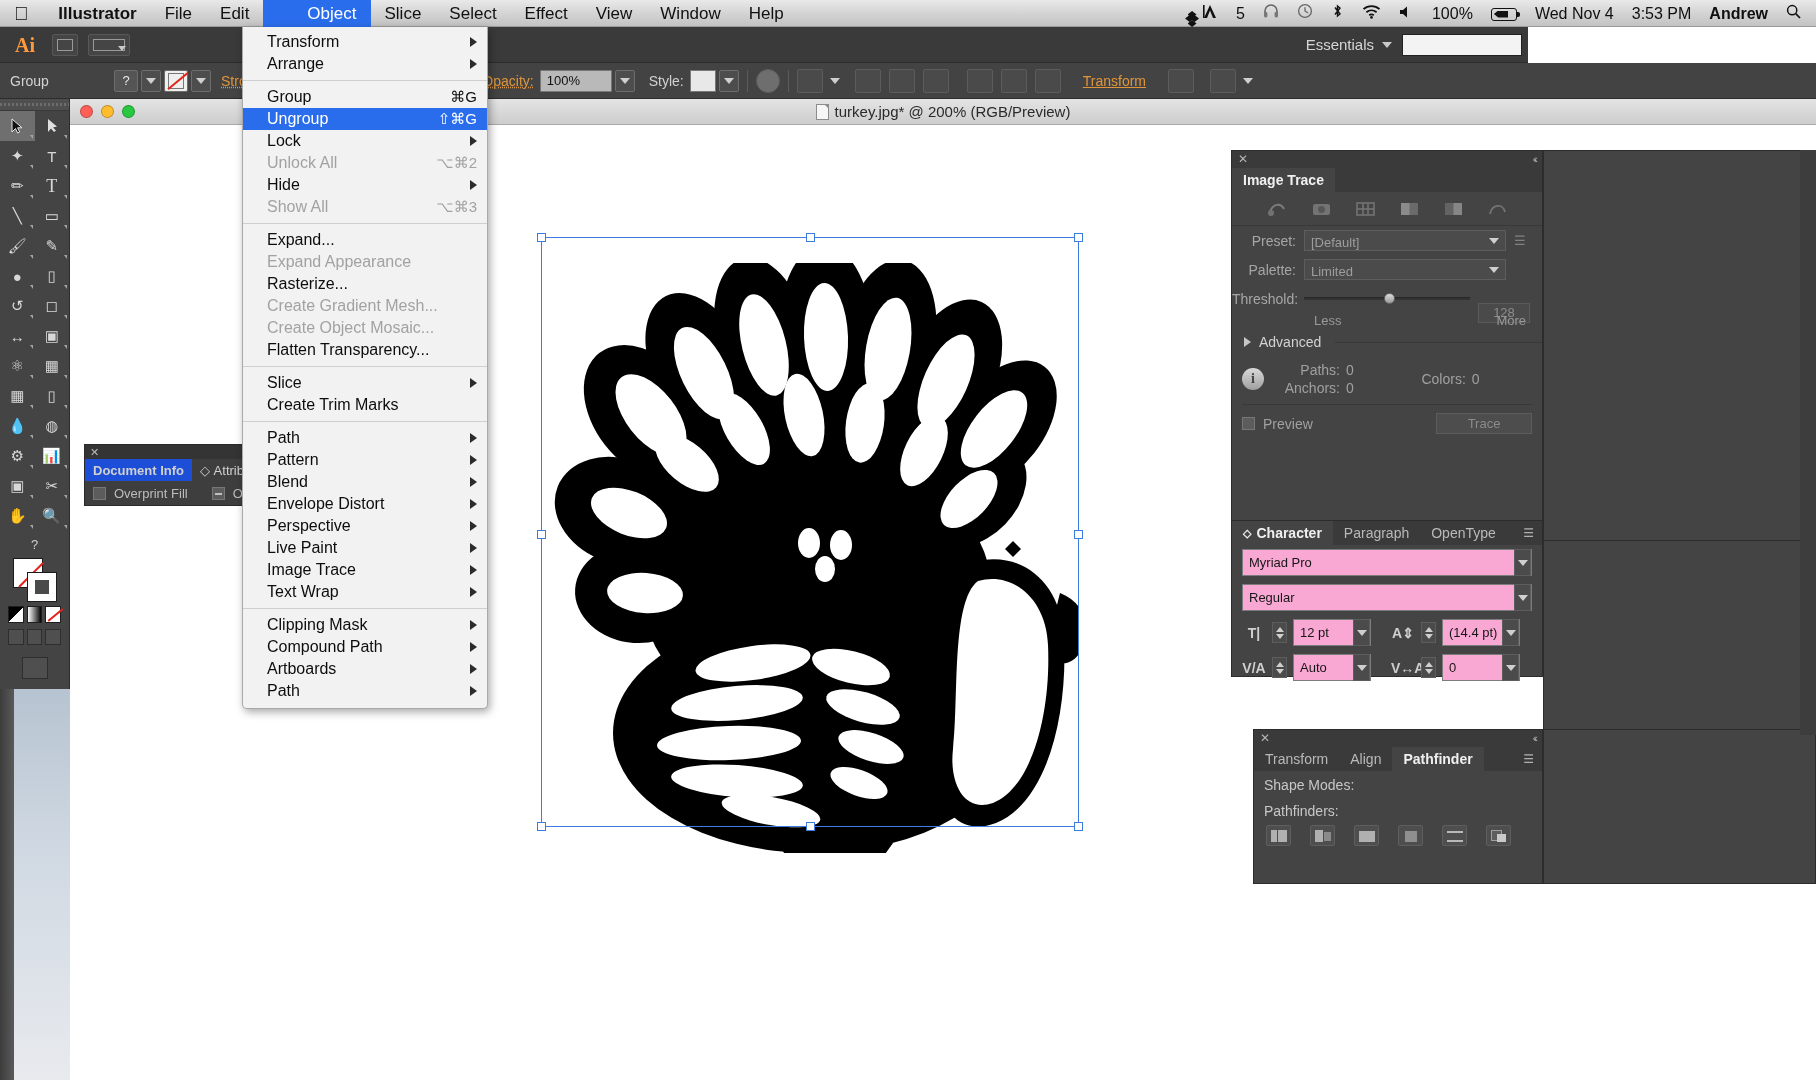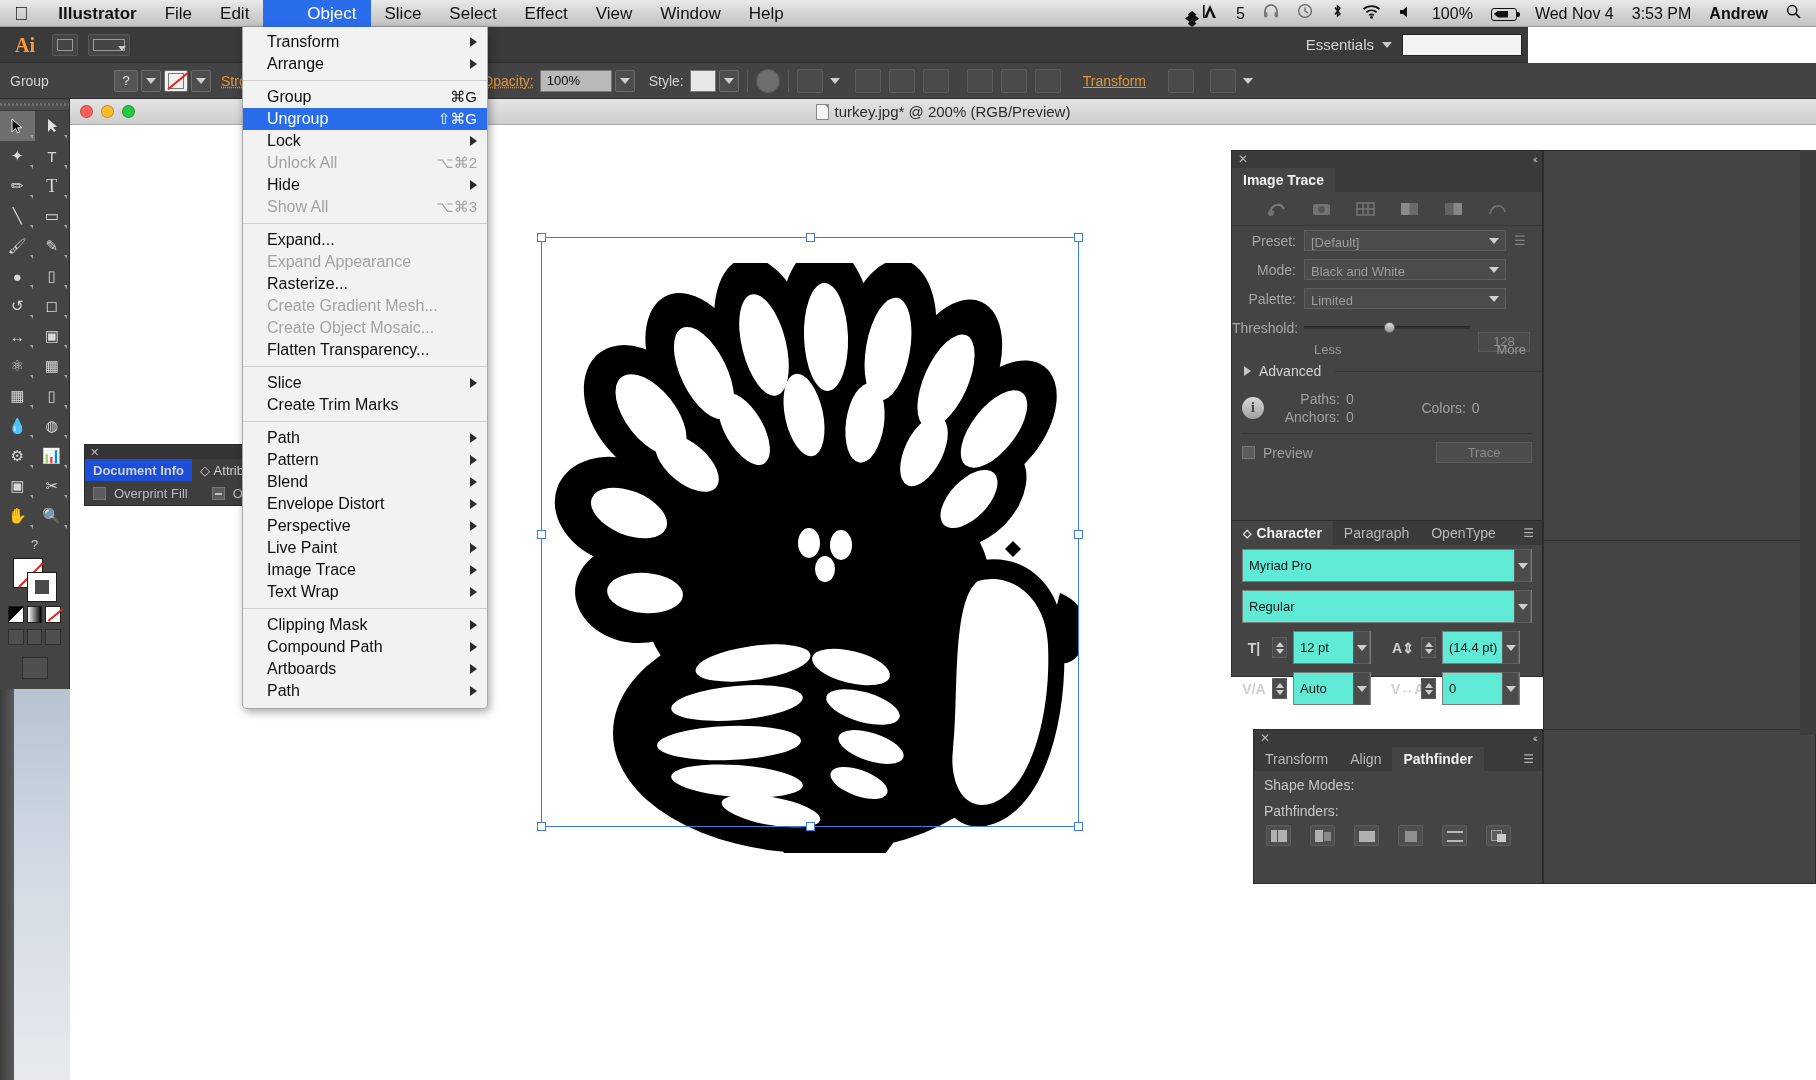--- a/index.html
+++ b/index.html
@@ -239,21 +239,21 @@
     font-family: "Liberation Serif", serif; }
   .stat-col { display: flex; flex-direction: column; gap: 2px; }
   .stat-line { display: flex; gap: 6px; }
   .stat-line .k { width: 66px; text-align: right; }
   .prevrow { display: flex; align-items: center; padding: 6px 10px; font-size: 14px; color: #a0a0a0; gap: 8px; }
   .btn-dis { margin-left: auto; min-width: 96px; height: 21px; background: #4d4d4d; border: 1px solid #5d5d5d;
     color: #8b8b8b; font-size: 13px; display: flex; align-items: center; justify-content: center; }
 
   .charpanel { left: 1231px; top: 520px; width: 312px; height: 157px; }
   .cp-field {
-    height: 33px; background: #5eead4; border: 1px solid #7c7c7c; color: #161616;
+    height: 27px; background: #f9a8d4; border: 1px solid #7c7c7c; color: #161616;
     font-size: 13px; display: flex; align-items: center; padding: 0 6px; position: relative;
   }
   .cp-field .ar { position: absolute; right: 0; top: -1px; bottom: -1px; width: 17px; background: #4b4b4b;
     border: 1px solid #5d5d5d; display: flex; align-items: center; justify-content: center; }
   .cp-row { display: flex; align-items: center; gap: 6px; padding: 4px 10px; }
   .spin { width: 15px; height: 21px; background: #4b4b4b; border: 1px solid #5d5d5d;
     display: flex; flex-direction: column; align-items: center; justify-content: center; gap: 2px; }
   .spin .u { width:0;height:0;border-left:4px solid transparent;border-right:4px solid transparent;border-bottom:5px solid #cfcfcf;}
   .spin .d { width:0;height:0;border-left:4px solid transparent;border-right:4px solid transparent;border-top:5px solid #cfcfcf;}
   .cp-ic { width: 24px; text-align: center; color: #cfcfcf; font-size: 14px; font-weight: bold; }
@@ -772,30 +772,20 @@
       <span class="it-sel">
         <span>[Default]</span>
         <span class="ar">
             <span class="tri-dn"></span>
           </span>
       </span>
       <span class="menu-ic">☰</span>
     </div>
 
 
-    <div class="it-row">
-      <span class="lbl">Mode:</span>
-      <span class="it-sel">
-        <span>Black and White</span>
-        <span class="ar">
-            <span class="tri-dn"></span>
-          </span>
-      </span>
-      <span class="menu-ic"></span>
-    </div>
 
     <div class="it-row">
       <span class="lbl">Palette:</span>
       <span class="it-sel">
         <span>Limited</span>
         <span class="ar">
             <span class="tri-dn"></span>
           </span>
       </span>
       <span class="menu-ic"></span>

